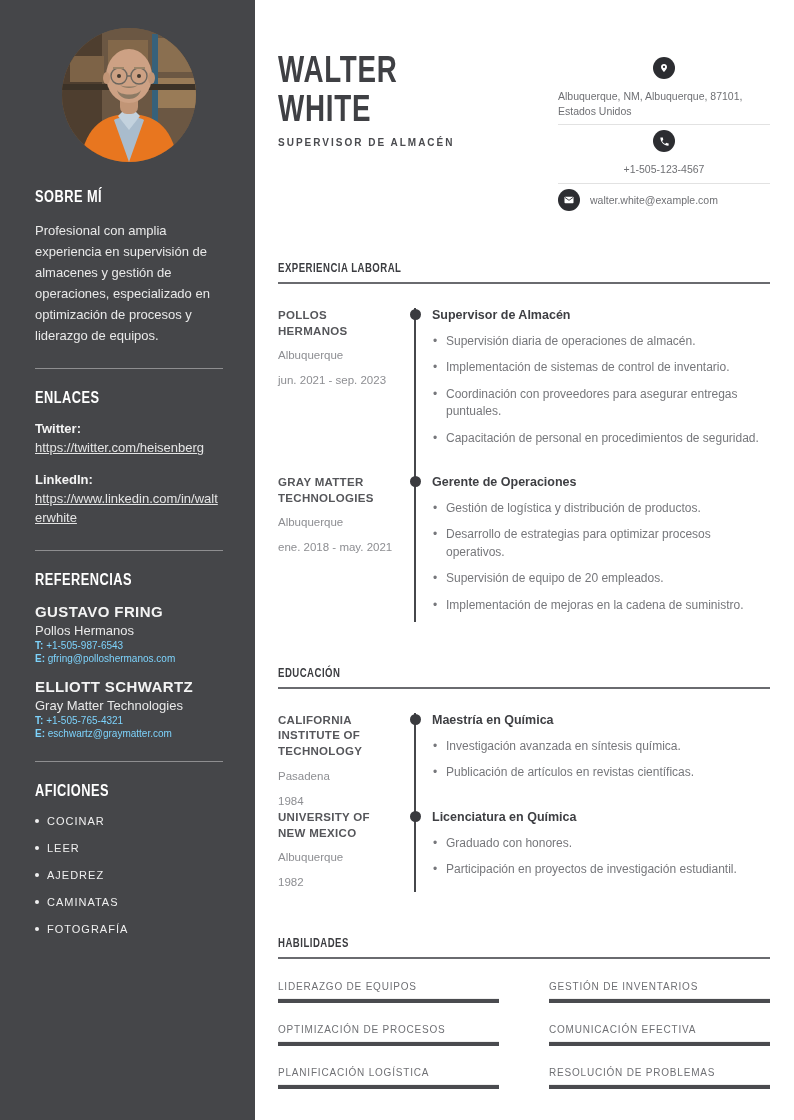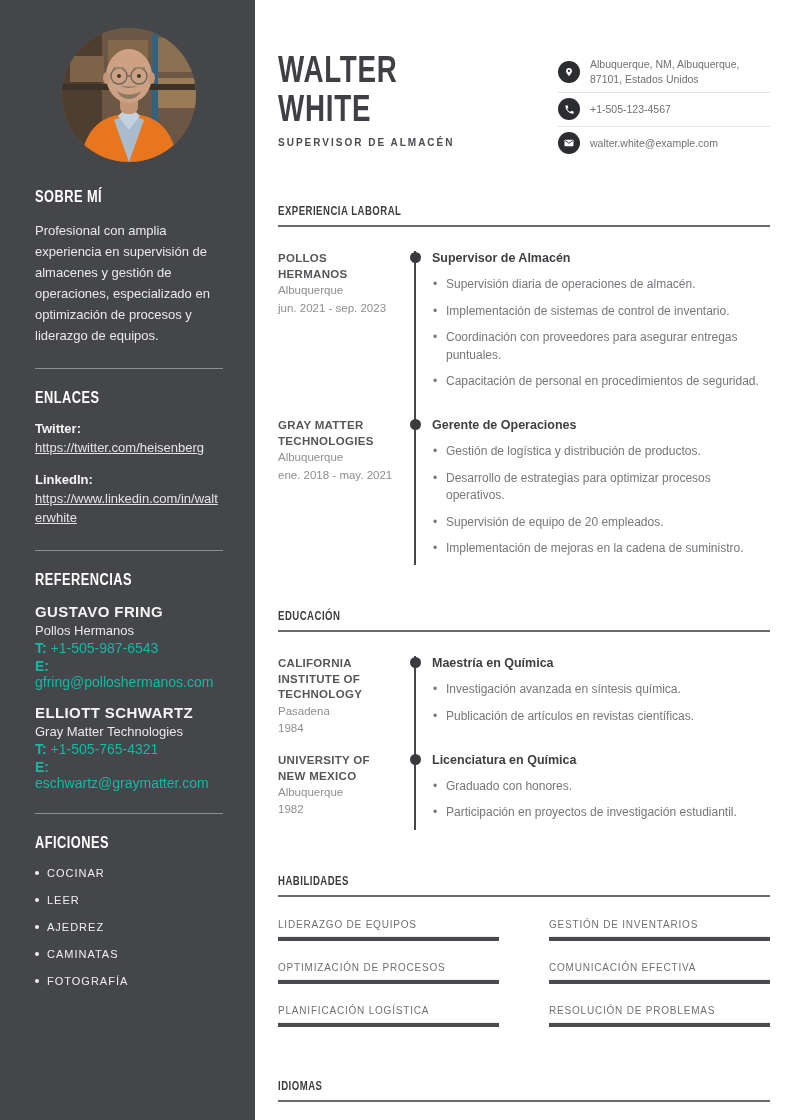--- a/index.html
+++ b/index.html
@@ -20,46 +20,46 @@
     padding:28px 32px 0 35px;
   }
   .photo-wrap { width:134px; height:134px; border-radius:50%; overflow:hidden; margin:0 auto 26px; background:#6e5b47; }
   .sb-heading { font-size:16px; color:#ffffff; letter-spacing:.6px; margin-bottom:14px; white-space:nowrap; }
   .sb-text { font-size:13px; line-height:1.62; color:#e9e9e9; }
   .sb-divider { border:none; border-top:1px solid rgba(230,230,230,.45); margin:22px 0 20px; }
   .link-label { font-size:13px; font-weight:700; color:#f4f4f4; margin-top:14px; }
   .link-url { font-size:13px; color:#e4e4e4; text-decoration:underline; word-break:break-all; line-height:1.5; display:inline-block; margin-top:2px; }
   .ref-name { font-size:15px; letter-spacing:.4px; color:#f4f4f4; font-weight:700; margin-top:14px; }
   .ref-company { font-size:13px; color:#e9e9e9; margin-top:3px; }
-  .ref-line { font-size:14px; color:#14b8a6; margin-top:2px; }
+  .ref-line { font-size:10px; color:#7dd3fc; margin-top:2px; }
   .ref-line .lbl { font-weight:700; }
   .ref-line:first-of-type { margin-top:8px; }
   .hobby { font-size:11px; letter-spacing:1px; color:#f0f0f0; margin-top:15px; display:flex; align-items:center; gap:8px; }
   .hobby .dot { width:4px; height:4px; border-radius:50%; background:#f0f0f0; flex:none; }
 
   
   .main { flex:1; padding:50px 24px 0 23px; }
   .header-row { display:flex; justify-content:space-between; align-items:flex-start; }
   .name { font-size:37px; line-height:1.06; color:#3f4044; letter-spacing:1px; }
   .name .condensed { transform:scaleX(.75); }
   .job-title { margin-top:9px; font-size:10px; font-weight:700; letter-spacing:2px; color:#4a4b4f; }
   .contact { width:212px; margin-top:2px; }
   .contact-row { display:flex; align-items:center; gap:10px; padding:5px 0 6px; }
-  .contact-row:not(:last-child) { border-bottom:1px solid #e2e2e2; }
+  .contact-row:not(:last-child) { border-bottom:1px solid #e2e2e2;flex-direction:column; }
   .contact-icon { width:22px; height:22px; min-width:22px; border-radius:50%; background:var(--contact_icon_bg,#2c2d31); display:flex; align-items:center; justify-content:center; }
   .contact-text { font-size:10.5px; color:#6f7074; line-height:1.4; }
 
   .section { margin-top:44px; }
   .section-head { border-bottom:2px solid #6a6b6f; padding-bottom:7px; }
   .section-title { font-size:12px; color:var(--heading,#3b3c40); letter-spacing:.6px; white-space:nowrap; }
   .entries { margin-top:24px; }
   .entry { display:grid; grid-template-columns:136px 1fr; }
   .entry-left { padding-right:14px; }
   .org { font-size:11.5px; font-weight:700; color:#55565a; letter-spacing:.3px; line-height:1.35; }
-  .meta { font-size:11.5px; color:#8d8e92; line-height:1.5; margin-top:0; }
+  .meta { font-size:11.5px; color:#8d8e92; line-height:1.5; margin-top:8px; }
   .entry-right { border-left:2px solid var(--timeline,#46474b); padding:0 0 28px 16px; position:relative; }
   .entry:last-child .entry-right { padding-bottom:8px; }
   .entry-right .tdot { position:absolute; left:-6.5px; top:1px; width:11px; height:11px; border-radius:50%; background:#3a3b3f; }
   .role { font-size:12.5px; font-weight:700; color:var(--text_dark,#3e3f43); }
   .bullets { list-style:none; margin-top:11px; }
   .bullets li { font-size:12px; color:var(--bullet_text,#76777b); line-height:1.45; margin-top:9px; padding-left:14px; position:relative; }
   .bullets li::before { content:"•"; position:absolute; left:1px; top:0; color:#76777b; }
 
   .bar-grid { display:grid; grid-template-columns:1fr 1fr; column-gap:50px; row-gap:21px; margin-top:22px; }
   .bar-item .bar-label { font-size:10px; letter-spacing:.8px; color:#6f7074; }

